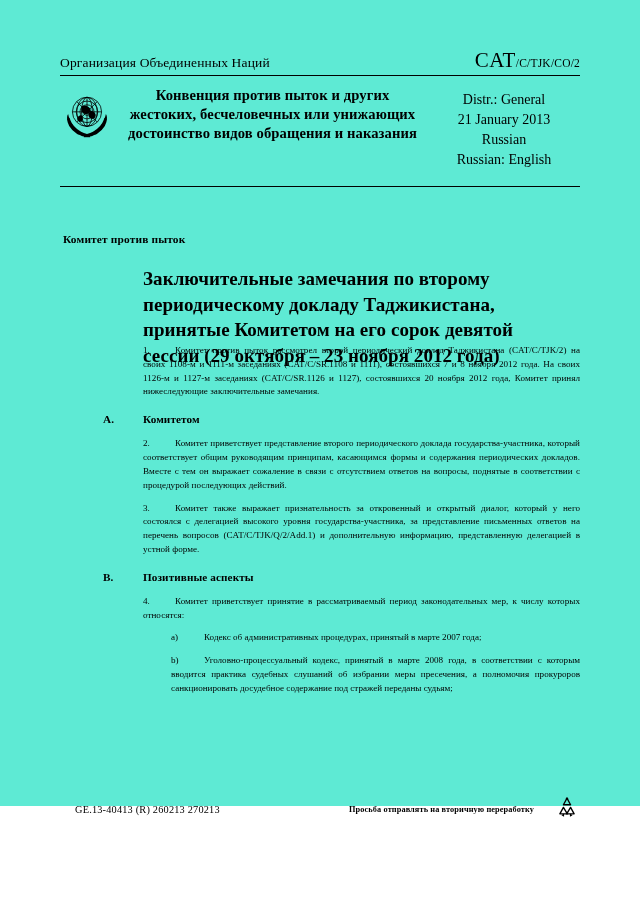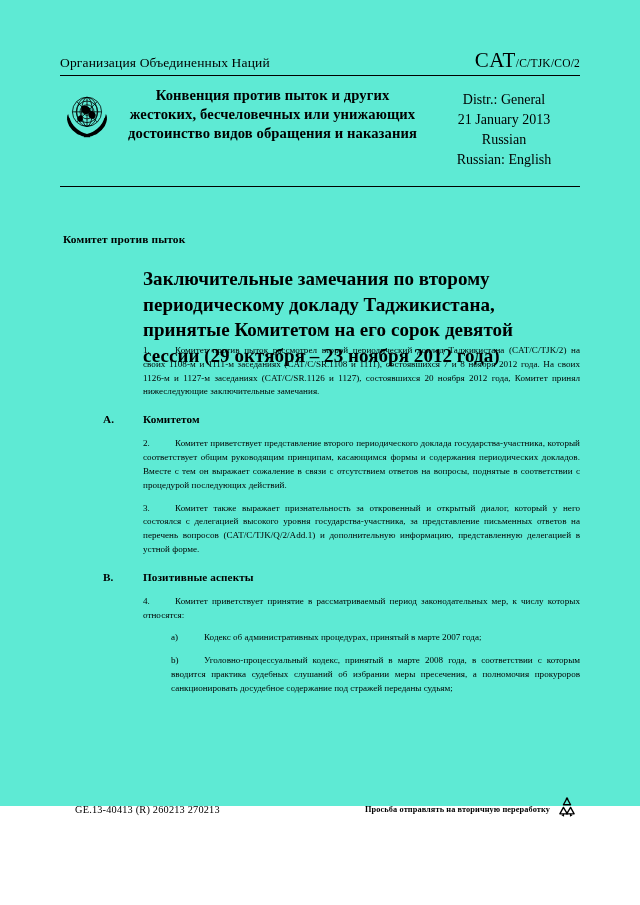--- a/index.html
+++ b/index.html
@@ -188,21 +188,21 @@
   }
   .footer-code {
     font-size: 10.3px;
     letter-spacing: 0.2px;
     white-space: nowrap;
     margin-left: 15px;
   }
   .footer-recycle {
     display: flex;
     align-items: center;
-    gap: 4px;
+    gap: 20px;
     justify-content: center;
   }
   .recycle-text {
     font-weight: bold;
     font-size: 8.3px;
     letter-spacing: 0.1px;
     white-space: nowrap;
   }
   .recycle-icon {
     width: 26px;

